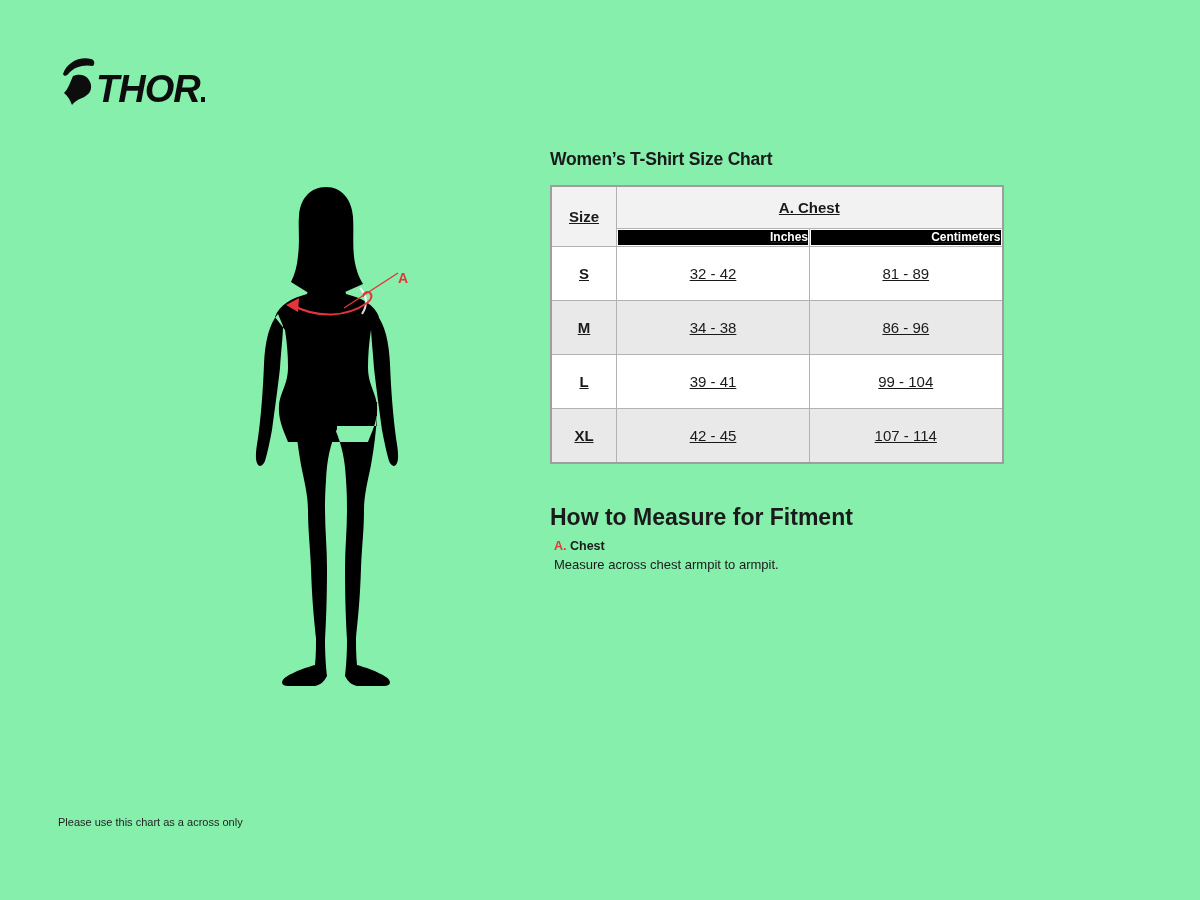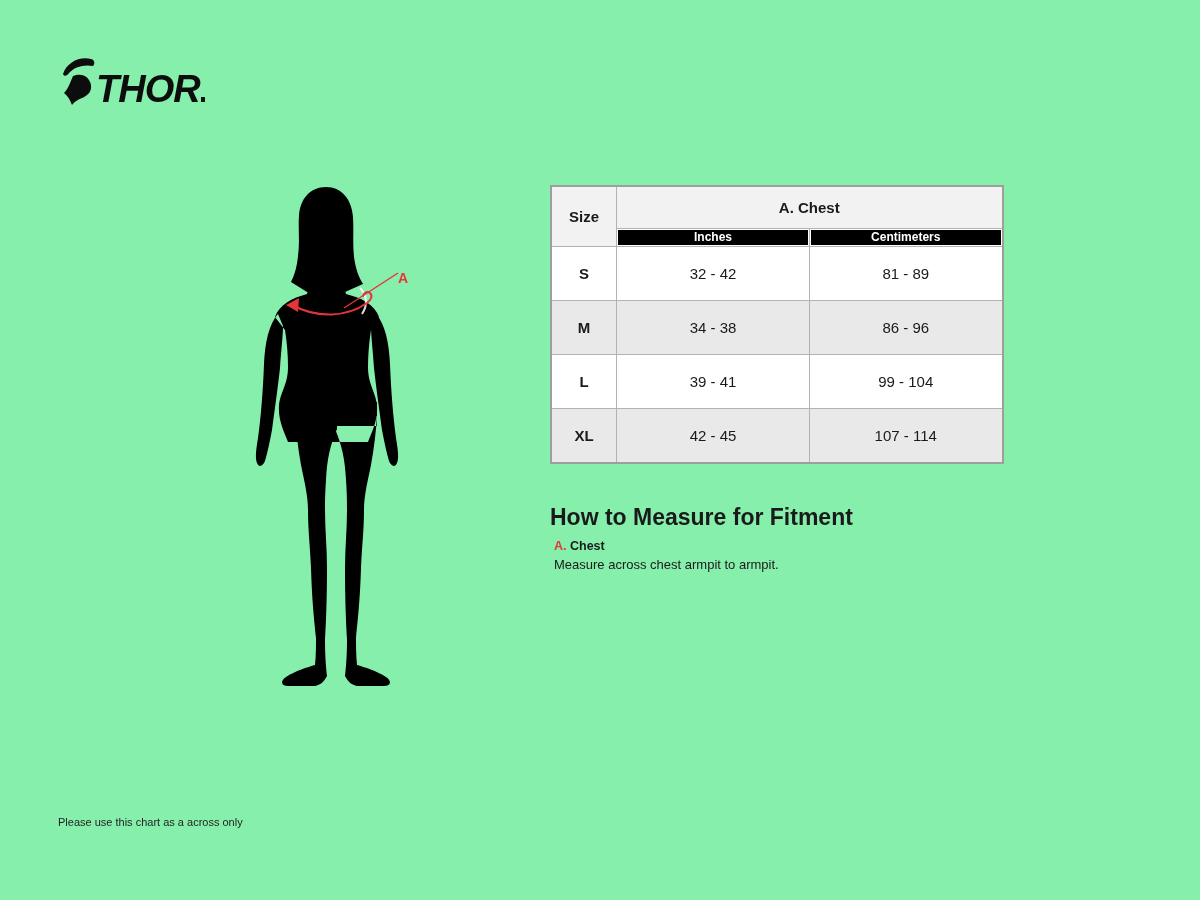--- a/index.html
+++ b/index.html
@@ -15,27 +15,27 @@
 
   
   .chart-title{left:550px;top:149px;font-size:17.5px;font-weight:bold;letter-spacing:-0.2px;white-space:nowrap;}
   .howto-title{left:550px;top:504px;font-size:23px;font-weight:bold;white-space:nowrap;}
   .howto-label{left:554px;top:539px;font-size:12.5px;font-weight:bold;white-space:nowrap;}
   .howto-key{color:#e4353b;}
   .howto-desc{left:554px;top:557px;font-size:13px;white-space:nowrap;}
 
   
   table.size-table{position:absolute;left:550px;top:185px;border-collapse:collapse;
-        border:2px solid #9e9e9e;table-layout:fixed;}
+        border:2px solid #9e9e9e;table-layout:fixed;text-decoration:underline;}
   .size-table th,.size-table td{border:1px solid #b2b2b2;text-align:center;vertical-align:middle;padding:0;}
   .th-size{width:64px;background:#f2f2f2;font-size:15px;font-weight:bold;}
   .th-measure{background:#f2f2f2;font-size:15px;font-weight:bold;height:41px;}
   .bar-row td{height:17px;background:#ffffff;}
   .unit-bar{margin:0 1px;height:15px;background:#000000;color:#ffffff;font-size:12px;
-        font-weight:bold;line-height:15px;text-align:center;}
+        font-weight:bold;line-height:15px;text-align:right;}
   .data-row td{height:53px;font-size:15px;}
   .data-row .size-cell{font-weight:bold;}
   .data-row.alt td{background:#e9e9e9;}
   .data-row td{background:#ffffff;}
   .data-row.alt td{background:#e9e9e9;}
 
   
   .footer{left:58px;top:816px;font-size:11px;line-height:13px;color:#1f1f1f;white-space:nowrap;}
 </style>
 </head>
@@ -63,20 +63,21 @@
       M87 249 C80 265 77 280 76 300 C75 315 75 322 75 330 C75 350 77 368 77 388 C77 420 76 442 75 460 C75 475 76 488 77 496 C74 502 70 505 65 506 L38 506 C31 506 30 501 36 497 C45 491 58 487 65 485 C66 475 66 466 66 458 C64 438 62 420 61 388 C60 365 58 350 58 330 C58 315 54 300 51 285 C48 268 46 252 45 236 L62 228 L87 240 Z"></path>
     <path d="M110 108 C117 115 118 125 112 134" stroke="#ffffff" stroke-width="2" fill="none" opacity="0.85"></path>
     <g>
       <path d="M42 125 C68 139 97 137 117 123 C121 120 123 116 120 113 C118 111 114 112 113 116" stroke="#e4353b" stroke-width="2" fill="none" stroke-linecap="round"></path>
       <polygon points="36,125 49,118 48,132" fill="#e4353b"></polygon>
       <line x1="94" y1="128" x2="148" y2="93" stroke="#e4353b" stroke-width="1.4"></line>
       <text x="148" y="103" font-family="Liberation Sans, sans-serif" font-size="14" font-weight="bold" fill="#e4353b">A</text>
     </g>
   </svg>
 
+  <div class="abs chart-title">Women’s T-Shirt Size Chart</div>
 
   <table class="size-table">
     <colgroup>
         <col style="width:64px">
         <col style="width:193px">
         <col style="width:193px">
       </colgroup>
     <tbody>
       <tr>
         <th class="th-size" rowspan="2">Size</th>

